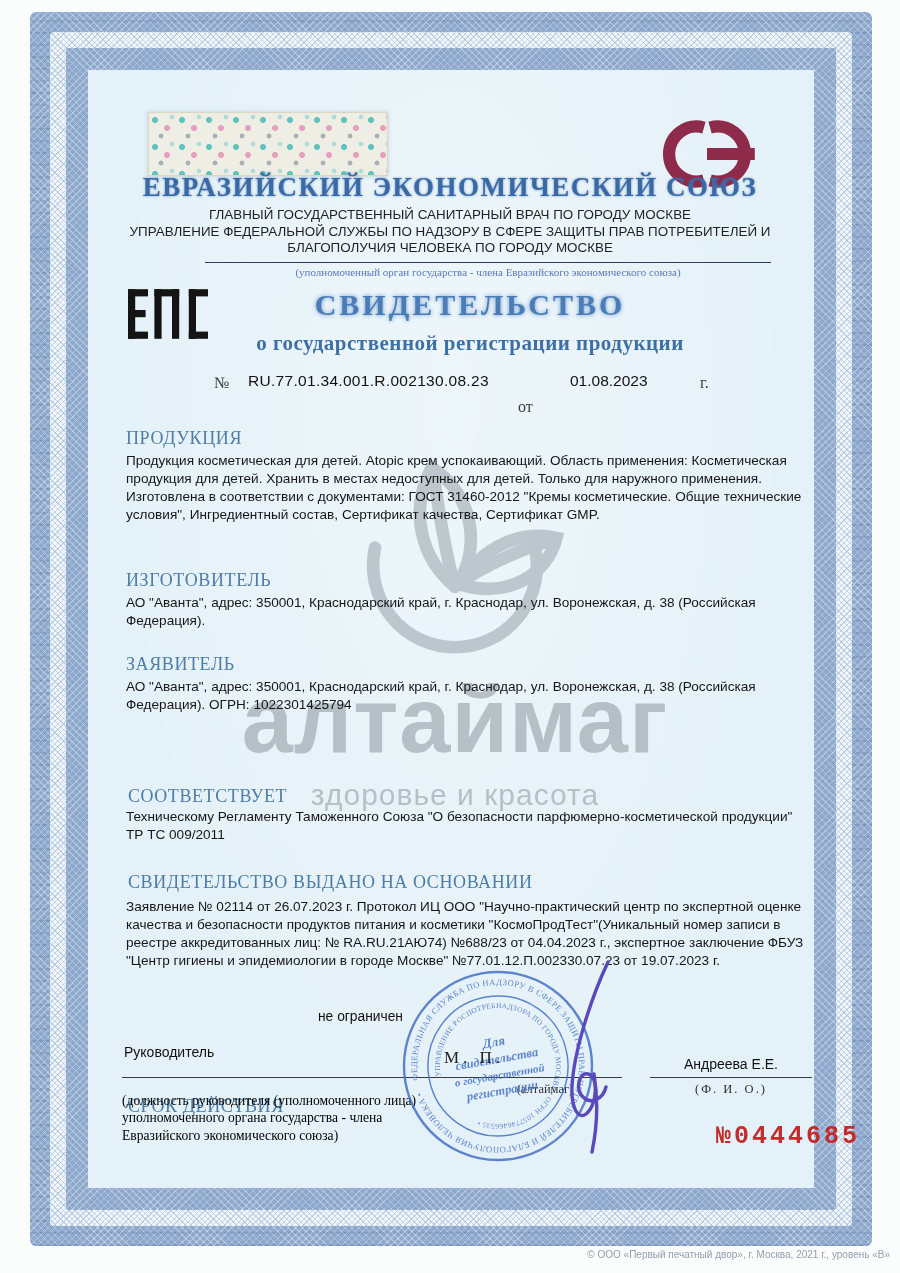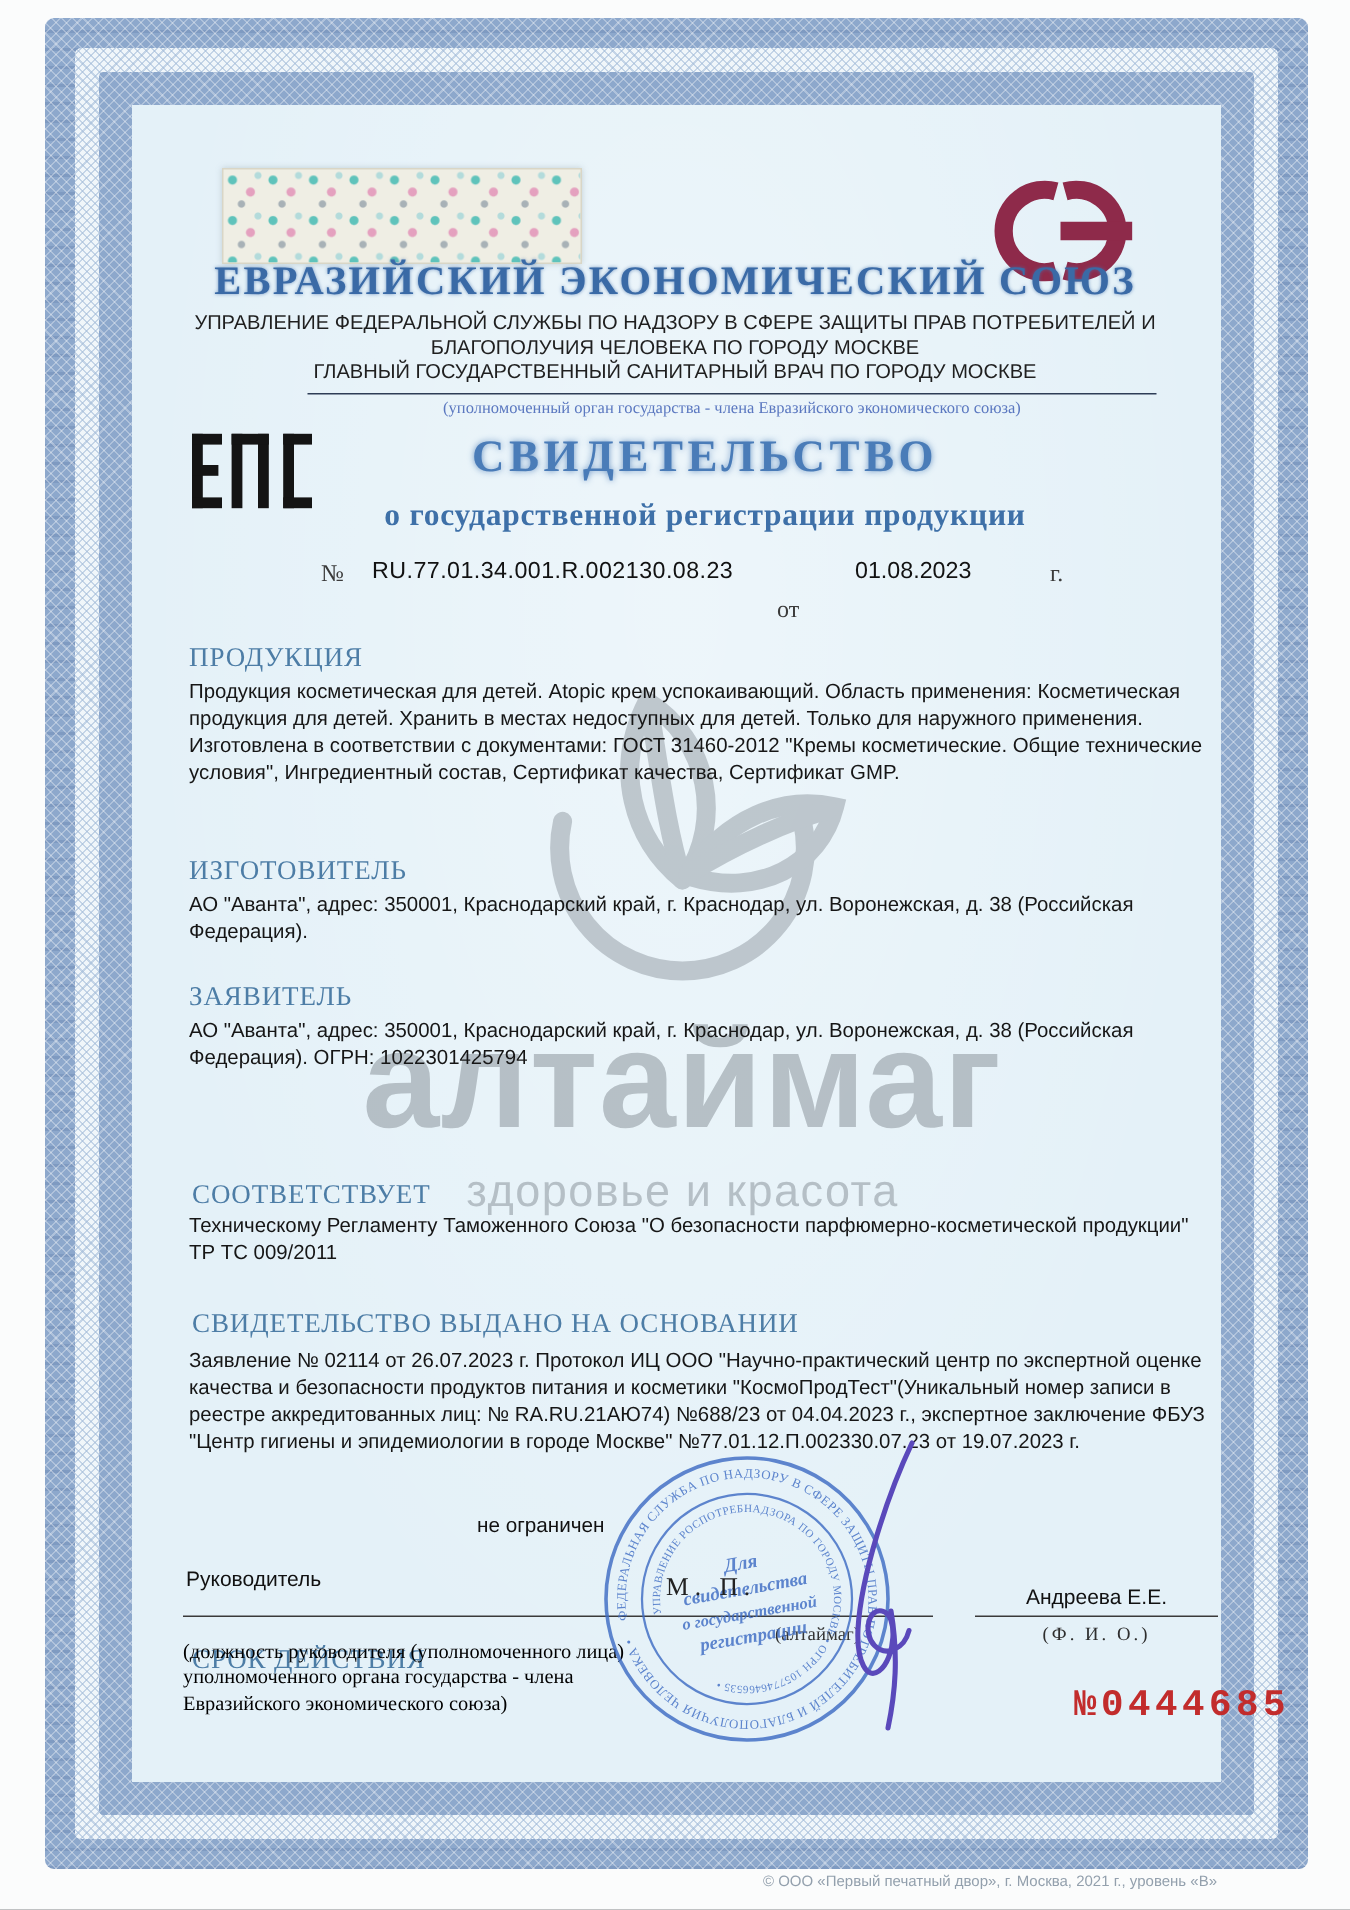--- a/index.html
+++ b/index.html
@@ -88,21 +88,21 @@
     font-family:"Liberation Serif",serif;font-size:12.5px;letter-spacing:2px;color:#2e2e2e;}
   .rolecap{position:absolute;left:122px;top:1092px;width:336px;
     font-family:"Liberation Serif",serif;font-size:13.6px;line-height:1.28;color:#000000;}
   .mp{position:absolute;left:444px;top:1048px;font-family:"Liberation Serif",serif;
     font-size:17px;letter-spacing:4px;color:#222;z-index:4;}
   .stamp{position:absolute;left:398px;top:966px;width:200px;height:200px;z-index:3;opacity:.82;}
   .sig{position:absolute;left:536px;top:956px;width:100px;height:200px;z-index:5;}
   
   .serial{position:absolute;left:640px;top:1122px;width:220px;text-align:right;z-index:2;
     font-family:Liberation Mono, monospace;font-weight:bold;font-size:25px;letter-spacing:3px;color:#c22c2c;}
-  .imprint{position:absolute;left:430px;top:1249px;width:460px;text-align:center;
+  .imprint{position:absolute;left:430px;top:1249px;width:460px;text-align:right;
     font-size:10px;color:#93a0ad;}
 </style>
 </head>
 <body>
 
 <div class="page">
   <div class="frame">
     <div class="frame-stripe"></div>
     <div class="frame-stripe-inner"></div>
     <div class="doc"></div>
@@ -128,22 +128,22 @@
     <svg class="ce" viewBox="0 0 120 86">
       <g fill="none" stroke="#8e2a4a" stroke-width="12">
         <path d="M 57 17 A 27 27 0 1 0 57 69"></path>
         <path d="M 63 17 A 27 27 0 1 1 63 69"></path>
         <line x1="60" y1="43" x2="107" y2="43"></line>
       </g>
     </svg>
 
     <div class="union">ЕВРАЗИЙСКИЙ ЭКОНОМИЧЕСКИЙ СОЮЗ</div>
     <div class="orglines">
+      <div>ГЛАВНЫЙ ГОСУДАРСТВЕННЫЙ САНИТАРНЫЙ ВРАЧ ПО ГОРОДУ МОСКВЕ</div>
       <div>УПРАВЛЕНИЕ ФЕДЕРАЛЬНОЙ СЛУЖБЫ ПО НАДЗОРУ В СФЕРЕ ЗАЩИТЫ ПРАВ ПОТРЕБИТЕЛЕЙ И БЛАГОПОЛУЧИЯ ЧЕЛОВЕКА ПО ГОРОДУ МОСКВЕ</div>
-      <div>ГЛАВНЫЙ ГОСУДАРСТВЕННЫЙ САНИТАРНЫЙ ВРАЧ ПО ГОРОДУ МОСКВЕ</div>
     </div>
     <div class="orgrule"></div>
     <div class="orgcap">(уполномоченный орган государства - члена Евразийского экономического союза)</div>
 
     <svg class="eac" viewBox="0 0 100 62">
       <g fill="#141414">
         <rect x="0" y="0" width="9" height="62"></rect>
           <rect x="0" y="0" width="25" height="9"></rect>
         <rect x="0" y="26" width="22" height="9"></rect>
           <rect x="0" y="53" width="25" height="9"></rect>

